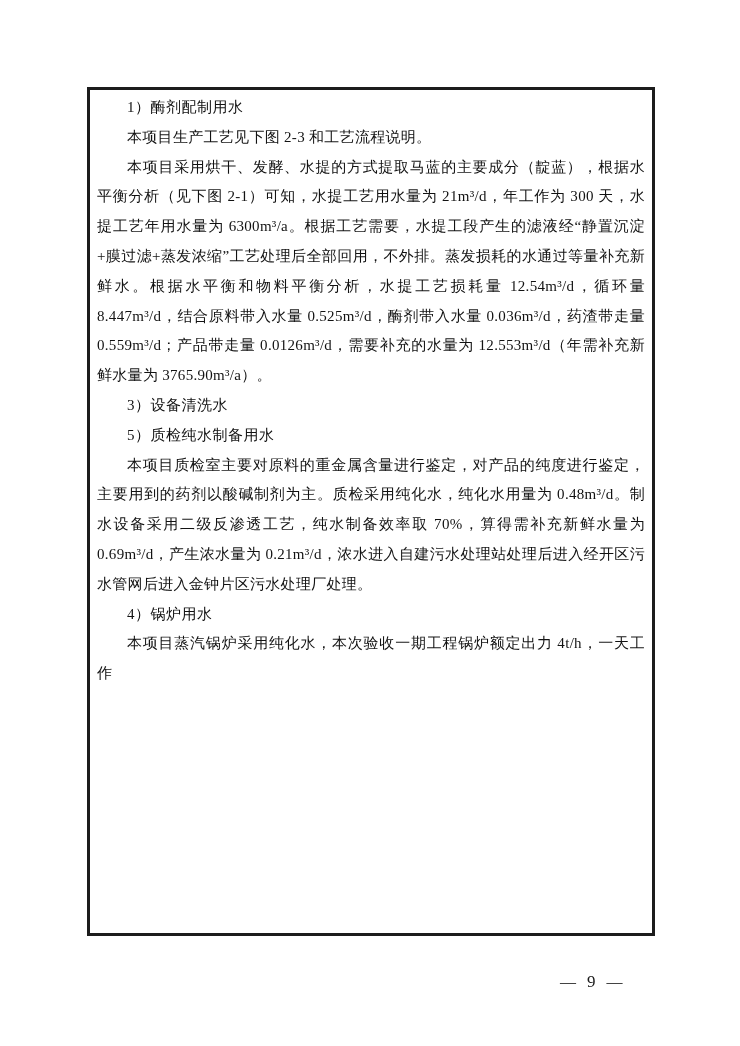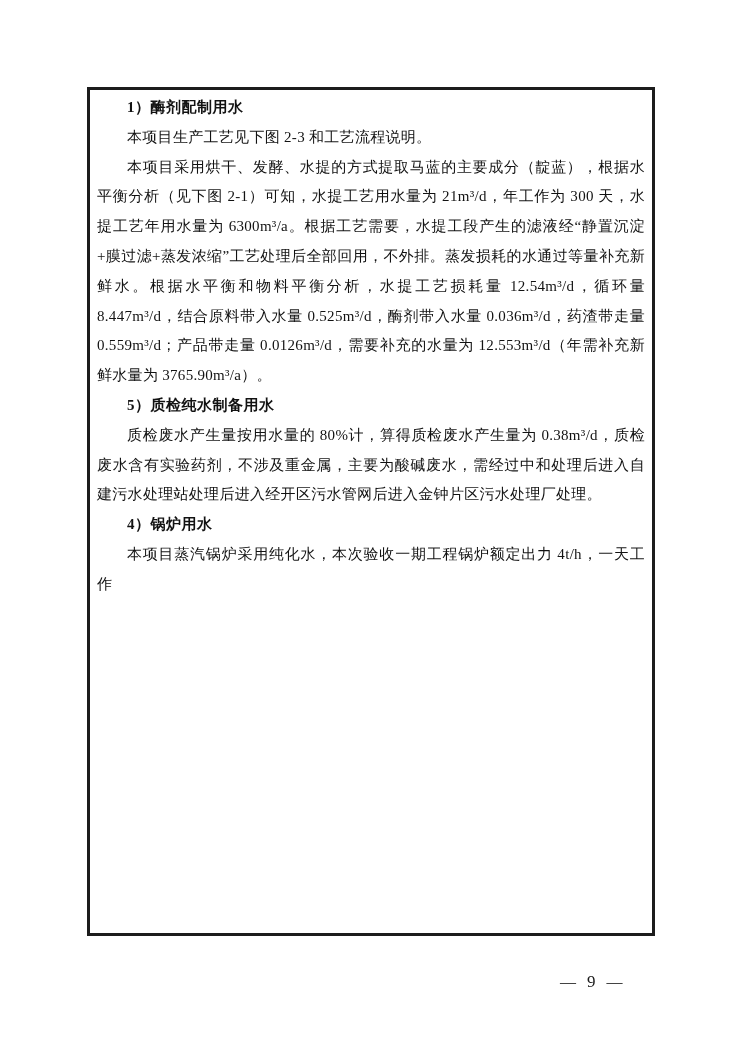--- a/index.html
+++ b/index.html
@@ -29,21 +29,20 @@
     color: #121212;
     text-indent: 2em;
     text-align: justify;
     text-align-last: left;
     text-justify: inter-ideograph;
     letter-spacing: 0.3px;
   }
   .content-frame p.heading {
     text-align: center;
     letter-spacing: 0.5px;
-    font-weight: bold;
   }
   .page-footer {
     position: absolute;
     top: 972px; left: 560px;
     display: flex;
     align-items: center;
     gap: 11px;
     font-size: 16px;
     color: #1a1a1a;
   }
@@ -55,23 +54,24 @@
 
 <div class="page">
 
   <div class="content-frame">
 
     <p class="heading">1）酶剂配制用水</p>
 
     <p class="para">本项目生产工艺见下图 2-3 和工艺流程说明。</p>
     <p class="para">本项目采用烘干、发酵、水提的方式提取马蓝的主要成分（靛蓝），根据水平衡分析（见下图 2-1）可知，水提工艺用水量为 21m³/d，年工作为 300 天，水提工艺年用水量为 6300m³/a。根据工艺需要，水提工段产生的滤液经“静置沉淀+膜过滤+蒸发浓缩”工艺处理后全部回用，不外排。蒸发损耗的水通过等量补充新鲜水。根据水平衡和物料平衡分析，水提工艺损耗量 12.54m³/d，循环量 8.447m³/d，结合原料带入水量 0.525m³/d，酶剂带入水量 0.036m³/d，药渣带走量 0.559m³/d；产品带走量 0.0126m³/d，需要补充的水量为 12.553m³/d（年需补充新鲜水量为 3765.90m³/a）。</p>
 
+    <p class="heading">3）设备清洗水</p>
 
     <p class="heading">5）质检纯水制备用水</p>
-    <p class="para">质检废水产生量按用水量的 80%计，算得质检废水产生量为 0.38m³/d，质检废水含有实验药剂，不涉及重金属，主要为酸碱废水，需经过中和处理后进入自建污水处理站处理后进入经开区污水管网后进入金钟片区污水处理厂处理。</p>
+    <p class="para">本项目质检室主要对原料的重金属含量进行鉴定，对产品的纯度进行鉴定，主要用到的药剂以酸碱制剂为主。质检采用纯化水，纯化水用量为 0.48m³/d。制水设备采用二级反渗透工艺，纯水制备效率取 70%，算得需补充新鲜水量为 0.69m³/d，产生浓水量为 0.21m³/d，浓水进入自建污水处理站处理后进入经开区污水管网后进入金钟片区污水处理厂处理。</p>
 
     <p class="heading">4）锅炉用水</p>
     <p class="para">本项目蒸汽锅炉采用纯化水，本次验收一期工程锅炉额定出力 4t/h，一天工作</p>
 
   </div>
 
   <div class="page-footer">
     <span class="dash">—</span>
     <span class="num">9</span>
     <span class="dash">—</span>

